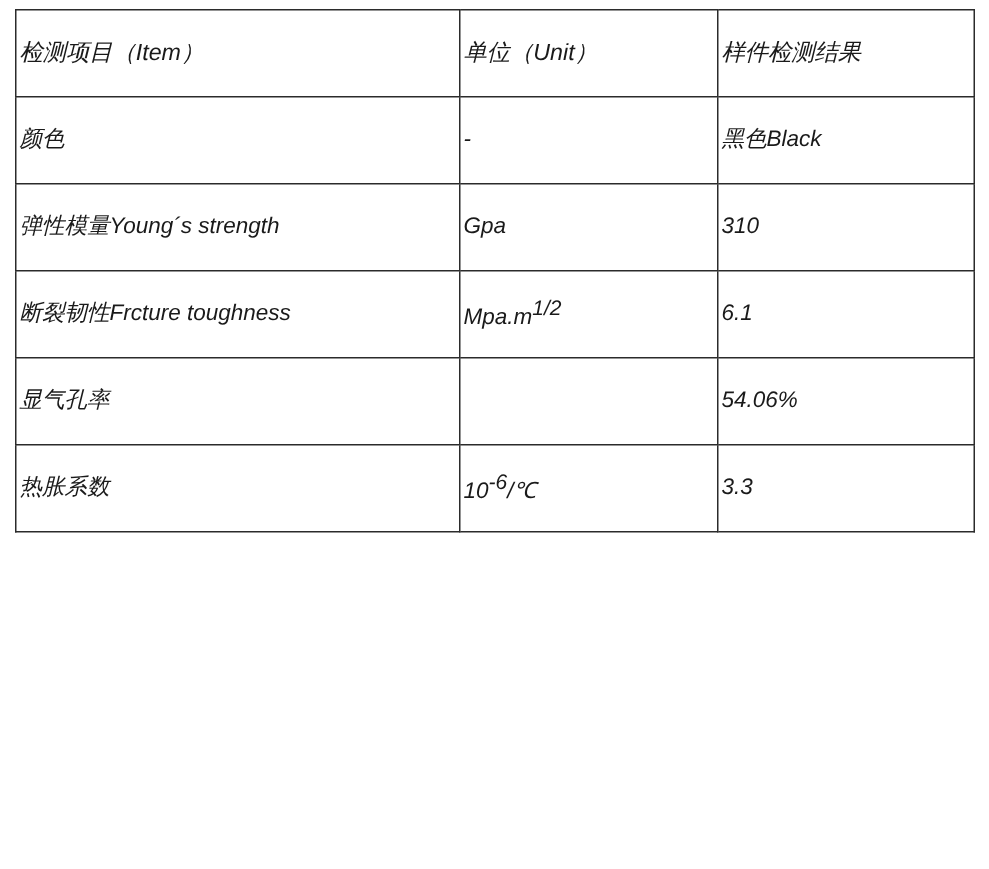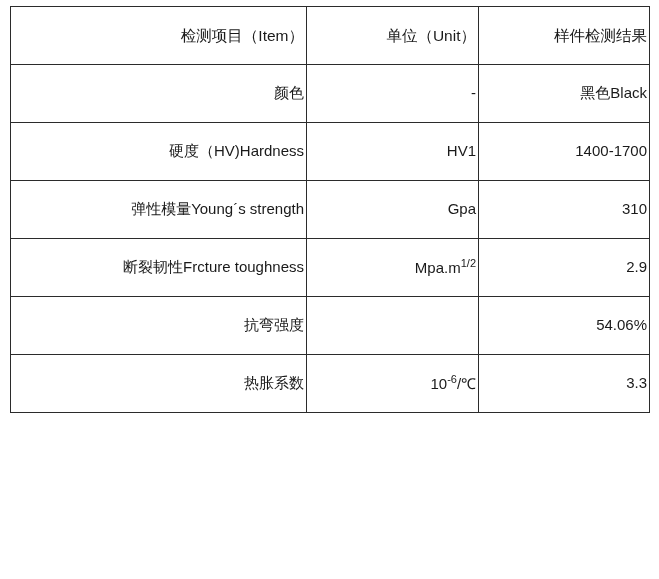--- a/index.html
+++ b/index.html
@@ -21,40 +21,41 @@
     padding: 6px 10px 6px 10px;
     background: #ffffff;
   }
   table.spec {
     border-collapse: collapse;
     width: 639px;
     table-layout: fixed;
   }
   table.spec td {
     border: 1px solid #2b2b2b;
-    text-align: right;
+    text-align: left;
     vertical-align: middle;
     font-size: 15px;
     line-height: 1.25;
     padding: 4px 2px;
     word-break: break-word;
+    font-style: italic;
   }
   col.c0 { width: 296px; }
   col.c1 { width: 172px; }
   col.c2 { width: 171px; }
 
   tr.header td {
     font-size: 15.5px;
     height: 49px;
   }
   tr.row td {
     height: 49px;
   }
   .sup {
-    font-size: 11px;
+    font-size: 14px;
     vertical-align: super;
   }
   .wrap2 {
     display: block;
     line-height: 1.3;
   }
 </style>
 </head>
 <body>
 
@@ -72,42 +73,37 @@
         <td>样件检测结果</td>
       </tr>
 
       <tr class="row">
         <td>颜色</td>
         <td>-</td>
         <td>黑色Black</td>
       </tr>
 
 
-      <tr class="row">
-        <td>硬度（HV)Hardness</td>
-        <td>HV1</td>
-        <td>1400-1700</td>
-      </tr>
 
       <tr class="row">
         <td>弹性模量Young´s strength</td>
         <td>Gpa</td>
         <td>310</td>
       </tr>
 
       <tr class="row">
         <td>断裂韧性Frcture toughness</td>
         <td><span>Mpa.m</span><span class="sup">1/2</span></td>
-        <td>2.9</td>
+        <td>6.1</td>
       </tr>
 
 
 
       <tr class="row">
-        <td>抗弯强度</td>
+        <td>显气孔率</td>
         <td></td>
         <td>54.06%</td>
       </tr>
 
       <tr class="row">
         <td>热胀系数</td>
         <td><span>10</span><span class="sup">-6</span><span>/℃</span></td>
         <td>3.3</td>
       </tr>
 

